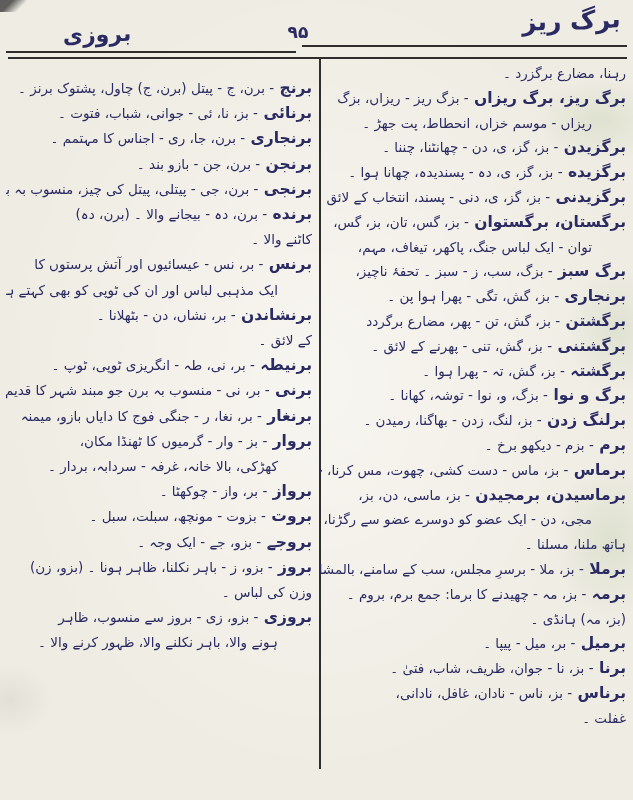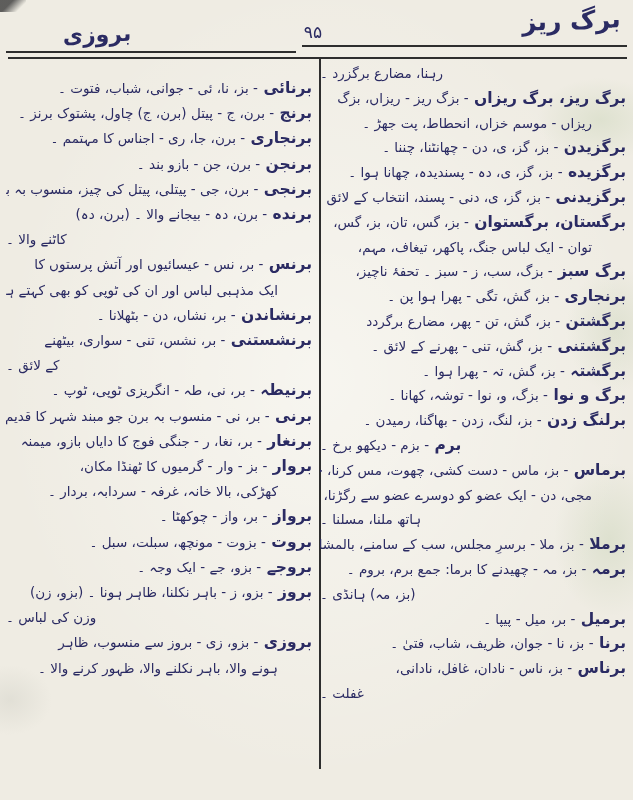--- a/index.html
+++ b/index.html
@@ -25,22 +25,22 @@
     background:linear-gradient(135deg,#3a3a3a 0%,#3a3a3a 35%,rgba(58,58,58,0) 75%);
     opacity:.8;
   }
   
   .guide-right{
     position:absolute;top:6px;right:12px;
     font-size:25px;font-weight:bold;letter-spacing:1px;
     transform:rotate(-2deg);
   }
   .page-number{
-    position:absolute;top:22px;left:291px;width:44px;
-    text-align:center;font-size:17px;font-weight:normal;
+    position:absolute;top:22px;left:276px;width:44px;
+    text-align:center;font-size:17px;font-weight:bold;
   }
   .guide-left{
     position:absolute;top:22px;left:52px;width:90px;
     text-align:center;font-size:22px;font-weight:bold;
     transform:rotate(-2deg);
   }
   .rule{position:absolute;background:#2e2e2e;height:2px;}
   .rule-right-head{top:45px;left:302px;width:325px;}
   .rule-left-head{top:51px;left:6px;width:290px;}
   .rule-top{top:57px;left:8px;width:619px;height:2px;}
@@ -56,21 +56,21 @@
   .col-first{ right:7px; width:306px; top:61px; height:700px; }
   .col-second{ left:6px; width:306px; top:76px; height:712px; }
   .line{
     white-space:nowrap;
     font-size:13.5px;
     line-height:24.8px;
     letter-spacing:0;
   }
   .col-second .line{line-height:25.2px;}
   .line.cont{padding-right:34px;margin-left:6px;}
-  .line.center{text-align:left;padding-right:0;}
+  .line.center{text-align:right;padding-right:0;}
   .hw{
     font-weight:bold;font-size:15.5px;
   }
 </style>
 </head>
 <body>
 
 <div class="page" style="--ink: #2b2b63;">
 
   <div class="corner-smudge"></div>
@@ -97,43 +97,43 @@
       <div class="line cont">توان - ایک لباس جنگ، پاکھر، تیغاف، مہم،</div>
       <div class="line entry"><b class="hw">برگ سبز </b>- بزگ، سب، ز - سبز ۔ تحفۂ ناچیز،</div>
       <div class="line entry"><b class="hw">برنجاری </b>- بز، گش، تگی - پھرا ہوا پن ۔</div>
       <div class="line entry"><b class="hw">برگشتن </b>- بز، گش، تن - پھر، مضارع برگردد</div>
       <div class="line entry"><b class="hw">برگشتنی </b>- بز، گش، تنی - پھرنے کے لائق ۔</div>
       <div class="line entry"><b class="hw">برگشتہ </b>- بز، گش، تہ - پھرا ہوا ۔</div>
       <div class="line entry"><b class="hw">برگ و نوا </b>- بزگ، و، نوا - توشہ، کھانا ۔</div>
       <div class="line entry"><b class="hw">برلنگ زدن </b>- بز، لنگ، زدن - بھاگنا، رمیدن ۔</div>
       <div class="line center"><b class="hw">برم </b>- بزم - دیکھو برخ ۔</div>
       <div class="line entry"><b class="hw">برماس </b>- بز، ماس - دست کشی، چھوت، مس کرنا، چھونا ۔</div>
+      <div class="line entry"><b class="hw">برماسیدن، برمجیدن </b>- بز، ماسی، دن، بز،</div>
       <div class="line cont">مجی، دن - ایک عضو کو دوسرے عضو سے رگڑنا،</div>
       <div class="line center">ہاتھ ملنا، مسلنا ۔</div>
       <div class="line entry"><b class="hw">برملا </b>- بز، ملا - برسرِ مجلس، سب کے سامنے، بالمشافہ</div>
       <div class="line entry"><b class="hw">برمہ </b>- بز، مہ - چھیدنے کا برما: جمع برم، بروم ۔</div>
       <div class="line center">(بز، مہ) ہانڈی ۔</div>
       <div class="line entry"><b class="hw">برمیل </b>- بر، میل - پیپا ۔</div>
       <div class="line entry"><b class="hw">برنا </b>- بز، نا - جوان، ظریف، شاب، فتیٰ ۔</div>
       <div class="line entry"><b class="hw">برناس </b>- بز، ناس - نادان، غافل، نادانی،</div>
       <div class="line center">غفلت ۔</div>
     </div>
 
   <div class="col col-second" id="col-second">
+      <div class="line entry"><b class="hw">برنج </b>- برن، ج - پیتل (برن، ج) چاول، پشتوک برنز ۔</div>
       <div class="line entry"><b class="hw">برنائی </b>- بز، نا، ئی - جوانی، شباب، فتوت ۔</div>
-      <div class="line entry"><b class="hw">برنج </b>- برن، ج - پیتل (برن، ج) چاول، پشتوک برنز ۔</div>
       <div class="line entry"><b class="hw">برنجاری </b>- برن، جا، ری - اجناس کا مہتمم ۔</div>
       <div class="line entry"><b class="hw">برنجن </b>- برن، جن - بازو بند ۔</div>
       <div class="line entry"><b class="hw">برنجی </b>- برن، جی - پیتلی، پیتل کی چیز، منسوب بہ برنج ۔</div>
       <div class="line entry"><b class="hw">برنده </b>- برن، دہ - بیجانے والا ۔ (برن، دہ)</div>
       <div class="line center">کاٹنے والا ۔</div>
       <div class="line entry"><b class="hw">برنس </b>- بر، نس - عیسائیوں اور آتش پرستوں کا</div>
       <div class="line cont">ایک مذہبی لباس اور ان کی ٹوپی کو بھی کہتے ہیں ۔</div>
       <div class="line entry"><b class="hw">برنشاندن </b>- بر، نشاں، دن - بٹھلانا ۔</div>
-      <div class="line entry"><b class="hw">برنشستنی </b>- بر، نشس، تنی - سواری، بیٹھنے</div>
       <div class="line center">کے لائق ۔</div>
       <div class="line entry"><b class="hw">برنیطہ </b>- بر، نی، طہ - انگریزی ٹوپی، ٹوپ ۔</div>
       <div class="line entry"><b class="hw">برنی </b>- بر، نی - منسوب بہ برن جو مبند شہر کا قدیم نام تھا ۔</div>
       <div class="line entry"><b class="hw">برنغار </b>- بر، نغا، ر - جنگی فوج کا دایاں بازو، میمنہ</div>
       <div class="line entry"><b class="hw">بروار </b>- بز - وار - گرمیوں کا ٹھنڈا مکان،</div>
       <div class="line cont">کھڑکی، بالا خانہ، غرفہ - سردابہ، بردار ۔</div>
       <div class="line entry"><b class="hw">برواز </b>- بر، واز - چوکھٹا ۔</div>
       <div class="line entry"><b class="hw">بروت </b>- بزوت - مونچھ، سبلت، سبل ۔</div>
       <div class="line entry"><b class="hw">بروجے </b>- بزو، جے - ایک وجہ ۔</div>
       <div class="line entry"><b class="hw">بروز </b>- بزو، ز - باہر نکلنا، ظاہر ہونا ۔ (بزو، زن)</div>

